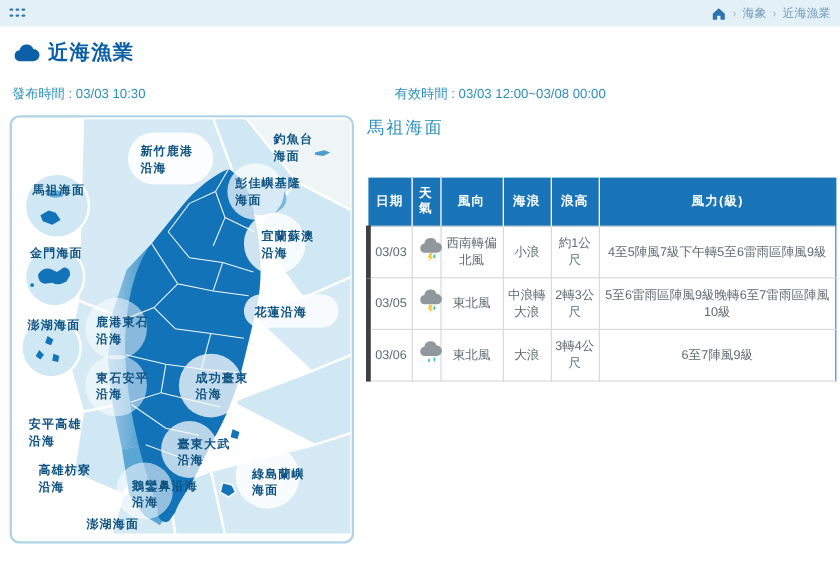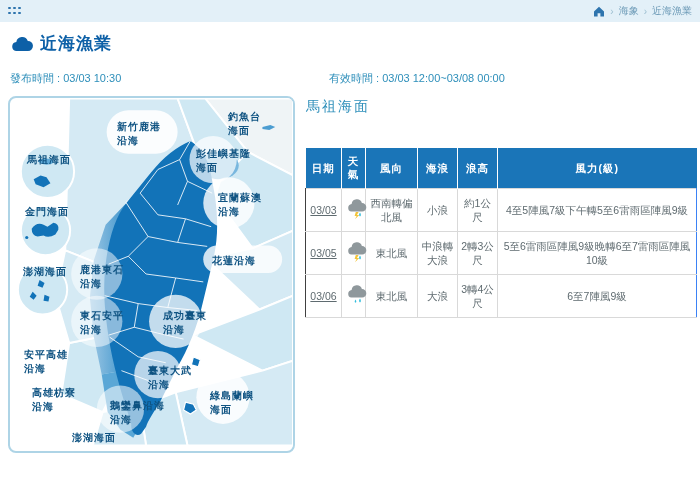--- a/index.html
+++ b/index.html
@@ -49,21 +49,21 @@
     background:#1a75b8;color:#ffffff;font-size:10.5px;font-weight:bold;
     padding:5px 1px;border-left:1px solid #ffffff;vertical-align:middle;height:30px;
     letter-spacing:1px;word-break:break-all;line-height:13px;
   }
   table.fc th:first-child{border-left:none;}
   table.fc td{
     border:1px solid #d9d9d9;font-size:10.5px;color:#5f6b70;text-align:center;
     padding:7px 3px;line-height:14px;word-break:break-all;background:#ffffff;
     vertical-align:middle;
   }
-  table.fc tr td:first-child{border-left:1px solid #404040;text-decoration:underline;}
+  table.fc tr td:first-child{border-left:4px solid #404040;}
   table.fc tr td:last-child{border-right:1px solid #3b82f6;}
   .wx{display:inline-flex;}
   .wx[data-icon="rain-icon"] .bolt{display:none;}
   .wx[data-icon="rain-thunder-icon"] .drop2{display:none;}
 </style>
 </head>
 <body>
 
 <div class="topbar">
   <div class="menu-dots">

